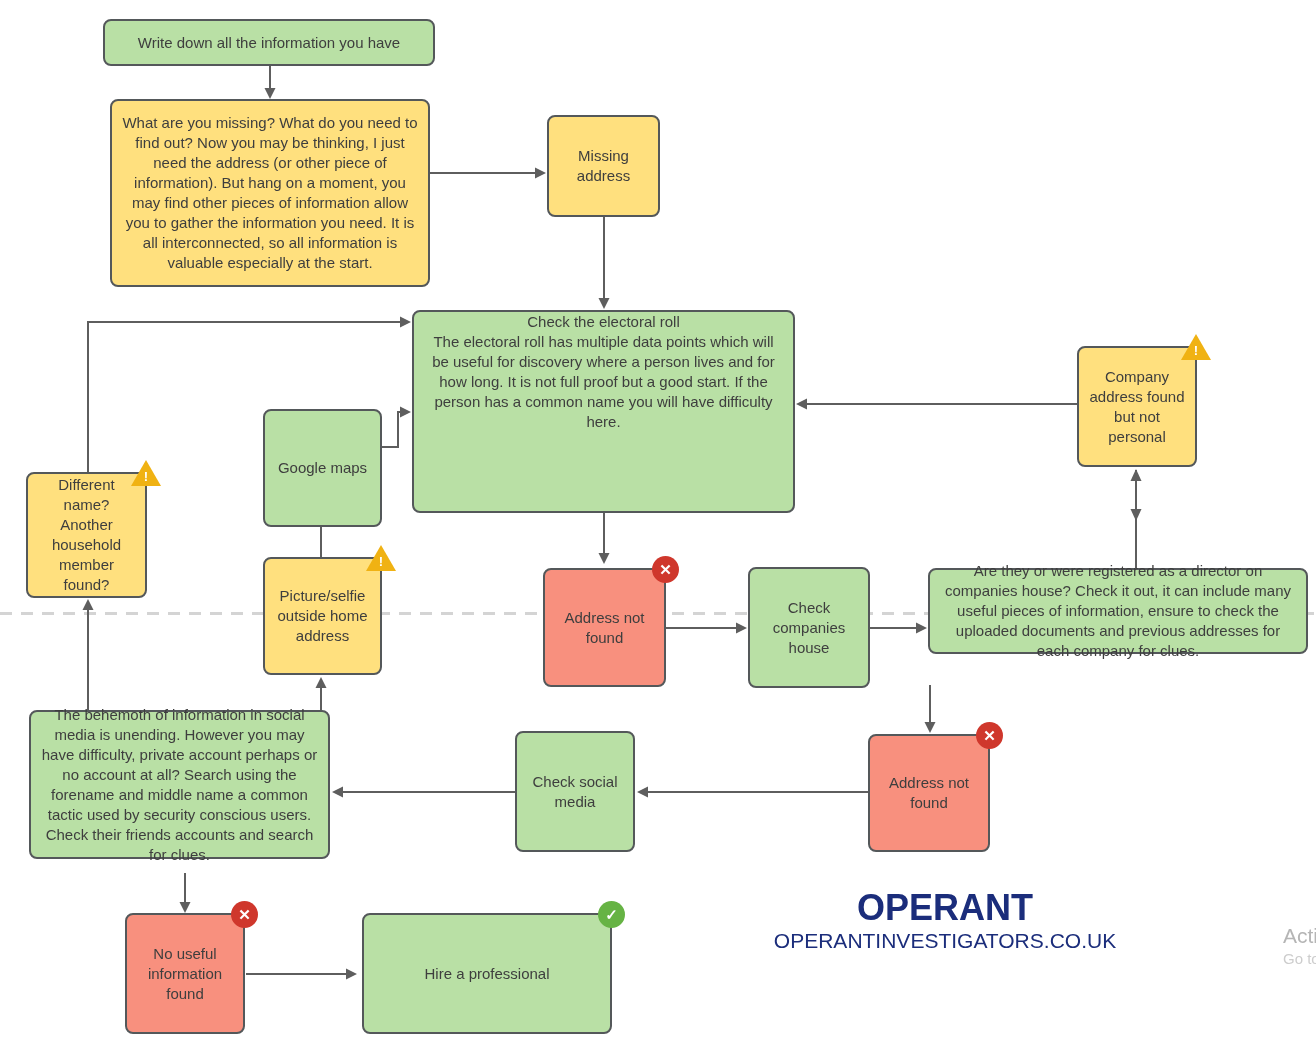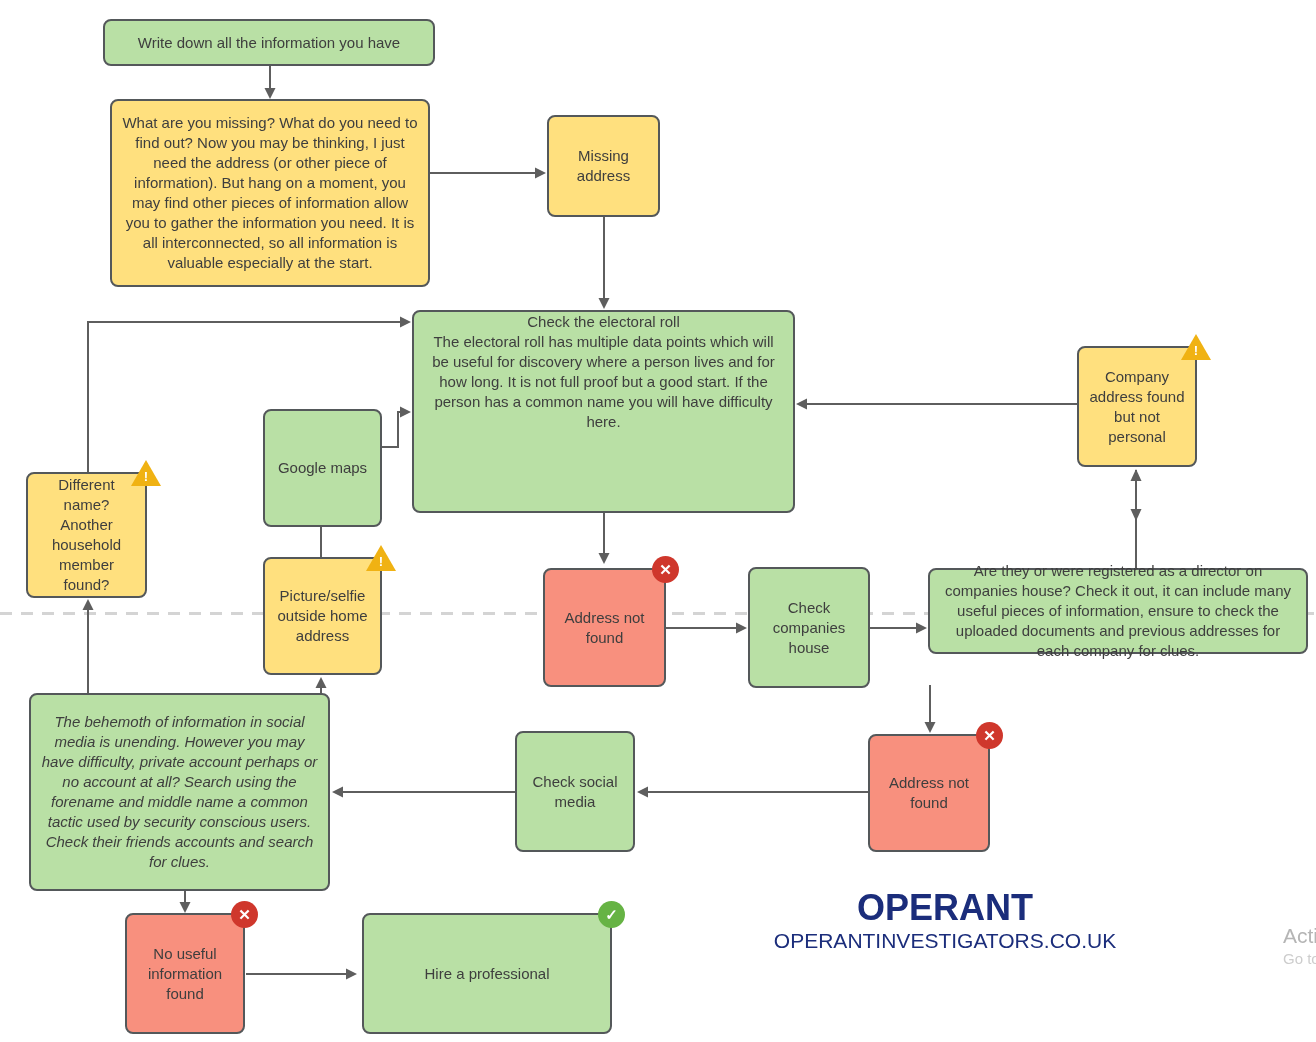--- a/index.html
+++ b/index.html
@@ -131,21 +131,21 @@
 </div>
 
 <div class="node green" style="left:748px;top:567px;width:122px;height:121px;">
   <span>Check companies house</span>
 </div>
 
 <div class="node green" style="left:928px;top:568px;width:380px;height:86px;">
   <span>Are they or were registered as a director on companies house? Check it out, it can include many useful pieces of information, ensure to check the uploaded documents and previous addresses for each company for clues.</span>
 </div>
 
-<div class="node green" style="left:29px;top:693px;width:301px;height:198px;font-style:italic;">
+<div class="node green" style="left:29px;top:710px;width:301px;height:149px;">
   <span>The behemoth of information in social media is unending. However you may have difficulty, private account perhaps or no account at all? Search using the forename and middle name a common tactic used by security conscious users. Check their friends accounts and search for clues.</span>
 </div>
 
 <div class="node green" style="left:515px;top:731px;width:120px;height:121px;">
   <span>Check social media</span>
 </div>
 
 <div class="node red" style="left:868px;top:734px;width:122px;height:118px;">
   <span class="badge badge-circle fail">
     <span>✕</span>

